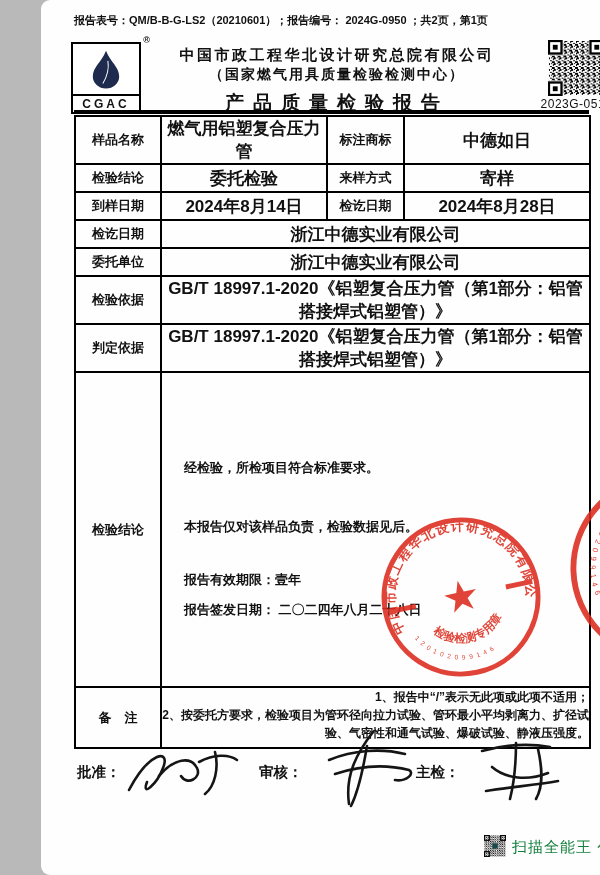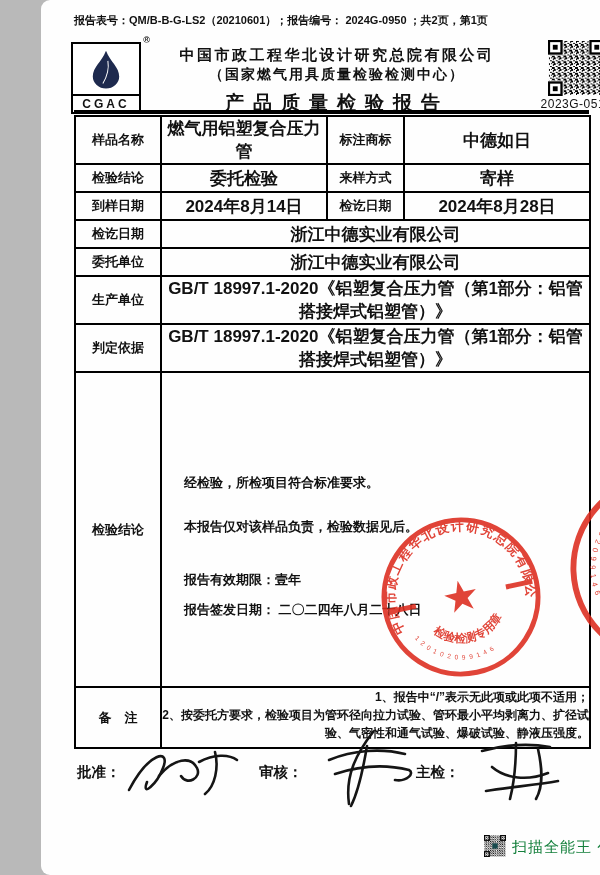--- a/index.html
+++ b/index.html
@@ -116,31 +116,31 @@
     </tr>
     <tr class="r">
       <td class="lab">检讫日期</td>
       <td class="val" colspan="3">浙江中德实业有限公司</td>
     </tr>
     <tr class="r">
       <td class="lab">委托单位</td>
       <td class="val" colspan="3">浙江中德实业有限公司</td>
     </tr>
     <tr class="r">
-      <td class="lab">生产单位</td>
+      <td class="lab">检验依据</td>
       <td class="val" colspan="3">GB/T 18997.1-2020《铝塑复合压力管（第1部分：铝管搭接焊式铝塑管）》</td>
     </tr>
     <tr class="r">
       <td class="lab">判定依据</td>
       <td class="val" colspan="3">GB/T 18997.1-2020《铝塑复合压力管（第1部分：铝管搭接焊式铝塑管）》</td>
     </tr>
     <tr>
       <td class="lab">检验结论</td>
       <td class="concl-cell" colspan="3">
-        <div class="cline" style="top:101px">经检验，所检项目符合标准要求。</div>
+        <div class="cline" style="top:86px">经检验，所检项目符合标准要求。</div>
         <div class="cline" style="top:145px">本报告仅对该样品负责，检验数据见后。</div>
         <div class="cline" style="top:198px">报告有效期限：壹年</div>
         <div class="cline" style="top:228px">报告签发日期：  二〇二四年八月二十八日</div>
       </td>
     </tr>
     <tr style="height:61px">
       <td class="lab">备　注</td>
       <td class="remarks-cell" colspan="3">
         <div>1、报告中“/”表示无此项或此项不适用；</div>
         <div>2、按委托方要求，检验项目为管环径向拉力试验、管环最小平均剥离力、扩径试验、气密性和通气试验、爆破试验、静液压强度。</div>

